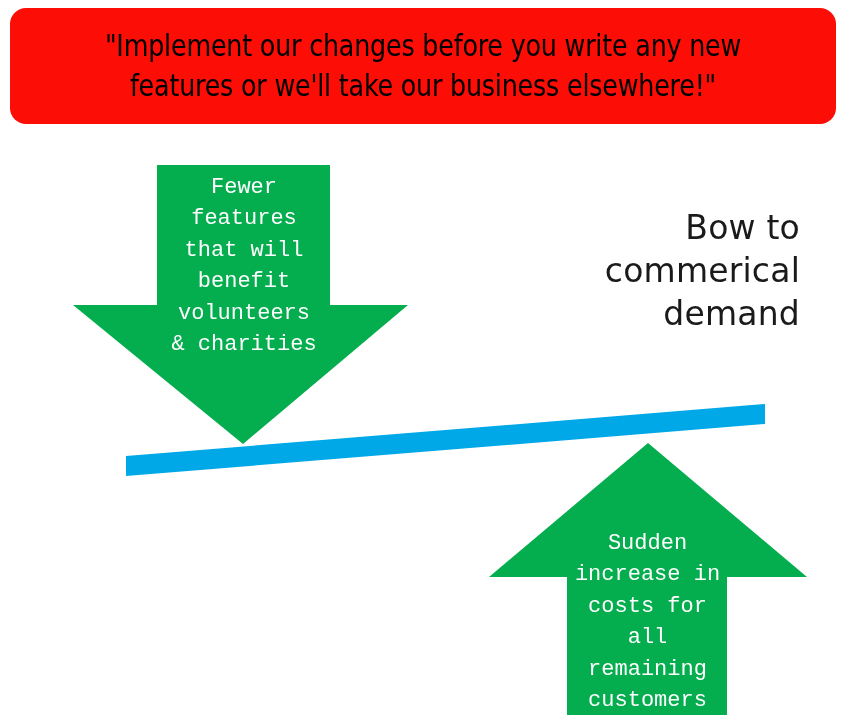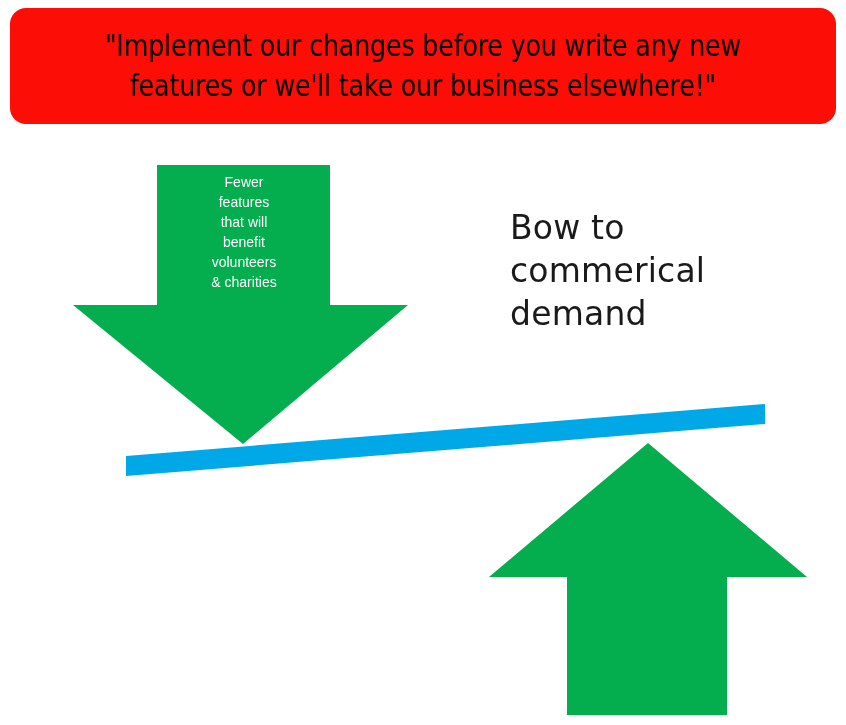--- a/index.html
+++ b/index.html
@@ -51,22 +51,22 @@
     left: 0;
     top: 0;
     width: 846px;
     height: 725px;
   }
 
   
   .arrow-label {
     position: absolute;
     color: #ffffff;
-    font-family: Liberation Sans, sans-serif;
-    font-size: 14px;
+    font-family: Liberation Mono, monospace;
+    font-size: 22px;
     line-height: 1.43;
     text-align: center;
     white-space: pre-line;
   }
   #down-arrow-label {
     left: 157px;
     top: 172px;
     width: 174px;
   }
   #up-arrow-label {
@@ -76,21 +76,21 @@
   }
 
   
   .caption {
     position: absolute;
     color: #1a1a1a;
     font-family: "DejaVu Sans", "Liberation Sans", sans-serif;
     font-size: 33px;
     font-weight: 400;
     line-height: 1.30;
-    text-align: left;
+    text-align: right;
     white-space: pre-line;
     letter-spacing: 0.2px;
   }
   #bow-caption {
     left: 510px;
     top: 207px;
     width: 290px;
   }
   #refuse-caption {
     left: 155px;
@@ -116,19 +116,24 @@
     <polygon points="126,456 765,404 765,424 126,476" fill="#00a8e8"></polygon>
   </svg>
 
   <div class="arrow-label" id="down-arrow-label">Fewer
 features
 that will
 benefit
 volunteers
 &amp; charities</div>
 
+  <div class="arrow-label" id="up-arrow-label">Sudden
+increase in
+costs for all
+remaining
+customers</div>
 
   <div class="caption" id="bow-caption">Bow to
 commerical
 demand</div>
 
 
 </div>
 
 </body></html>

